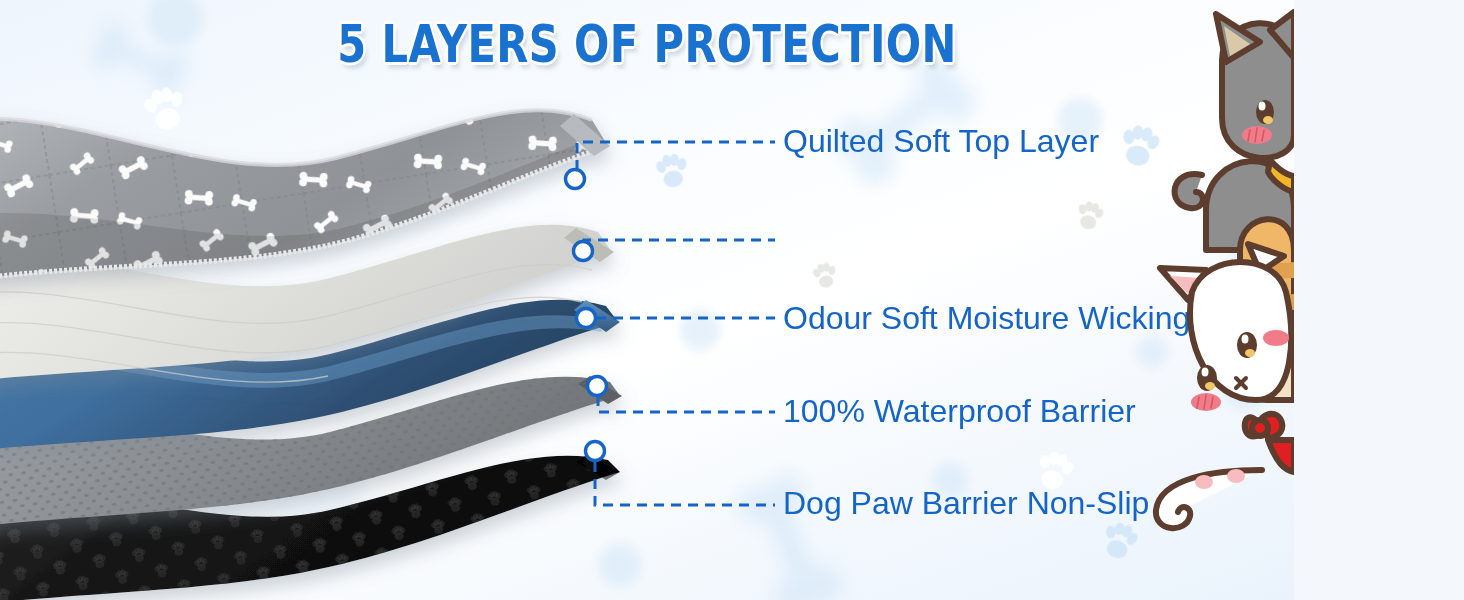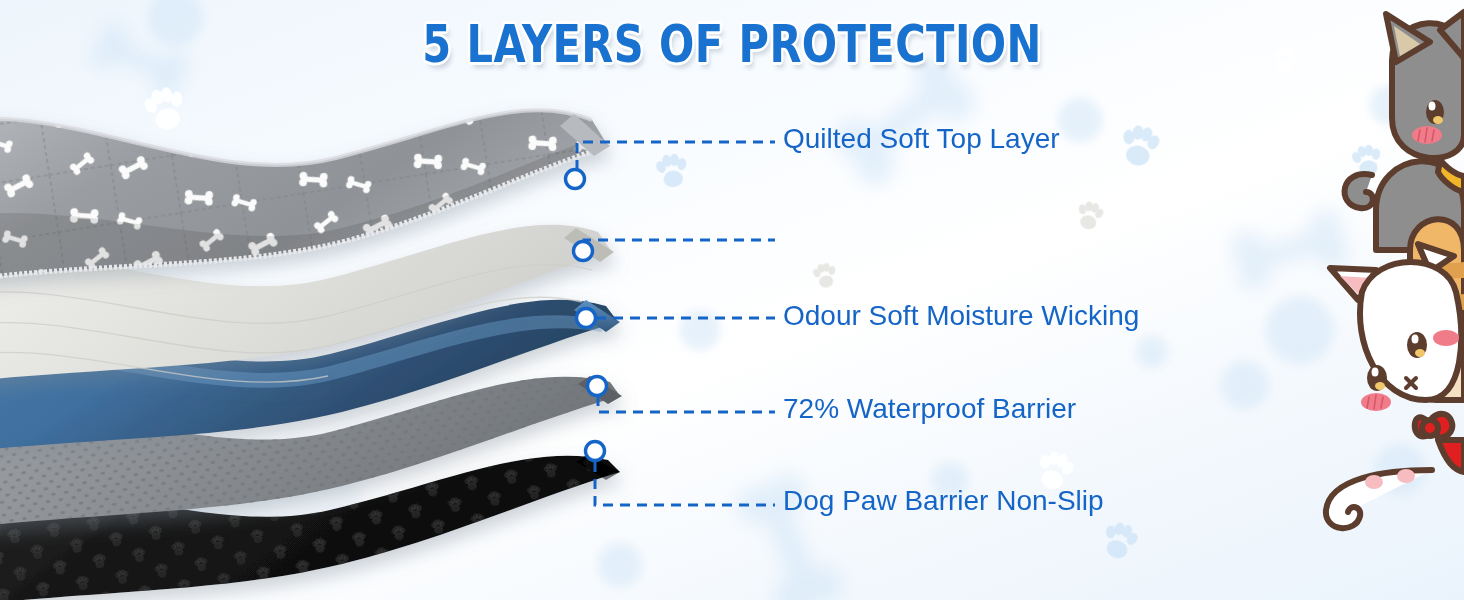--- a/index.html
+++ b/index.html
@@ -1,21 +1,21 @@
 <!DOCTYPE html>
 <html><head>
 <meta charset="utf-8">
 <style>
   html,body{margin:0;padding:0;}
   body{
     width:1464px;height:600px;overflow:hidden;
     font-family:"Liberation Sans", sans-serif;
     background:#f4f8fd;
   }
-  .stage{position:relative;width:1464px;height:600px;overflow:hidden;
+  .stage{position:relative;width:1294px;height:600px;overflow:hidden;
     background:
       linear-gradient(160deg,#eef5fc 0%,#f7fbff 28%,#ffffff 55%,#f3f8fd 78%,#eaf3fc 100%);
   }
 
   
   .bgdeco{position:absolute;inset:0;pointer-events:none;}
 
   
   .title{
     position:absolute;left:0;right:0;top:14px;text-align:center;
@@ -29,21 +29,21 @@
       4px 6px 5px rgba(120,140,160,0.30);
   }
 
   
   .stack{position:absolute;left:-30px;top:70px;width:700px;height:540px;}
 
   
   .connectors{position:absolute;inset:0;}
   .label{
     position:absolute;
-    font-size:28px;color:#1565c8;
+    font-size:32px;color:#1565c8;
     white-space:nowrap;
     font-family:"Liberation Sans", sans-serif;
   }
 
   
   .cats{position:absolute;right:0;top:0;width:150px;height:600px;}
 </style>
 </head>
 <body>
 
@@ -279,21 +279,21 @@
         <circle cx="575" cy="179" r="9.5"></circle>
         <circle cx="583" cy="251" r="9.5"></circle>
         <circle cx="586" cy="318" r="9.5"></circle>
         <circle cx="597" cy="386" r="9.5"></circle>
         <circle cx="595" cy="451" r="9.5"></circle>
       </g>
     </svg>
 
     <div class="label" style="left:783px;top:123px;">Quilted Soft Top Layer</div>
     <div class="label" style="left:783px;top:300px;">Odour Soft Moisture Wicking</div>
-    <div class="label" style="left:783px;top:393px;">72% Waterproof Barrier</div>
+    <div class="label" style="left:783px;top:393px;">100% Waterproof Barrier</div>
     <div class="label" style="left:783px;top:485px;">Dog Paw Barrier Non-Slip</div>
   </div>
 
   <div class="cats">
     <svg width="150" height="600" viewBox="0 0 150 600">
       <g stroke="#5c3d2e" stroke-width="6" stroke-linejoin="round" stroke-linecap="round">
 
         <g>
 
           <path d="M58 175 C 26 168, 22 205, 46 208 C 62 210, 62 192, 52 192" fill="#8e8e8e"></path>

